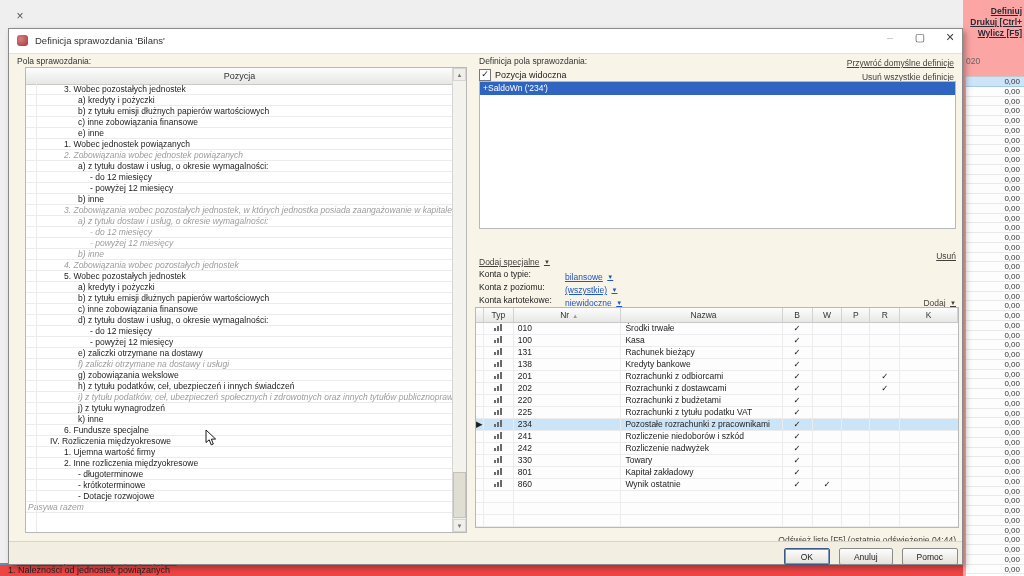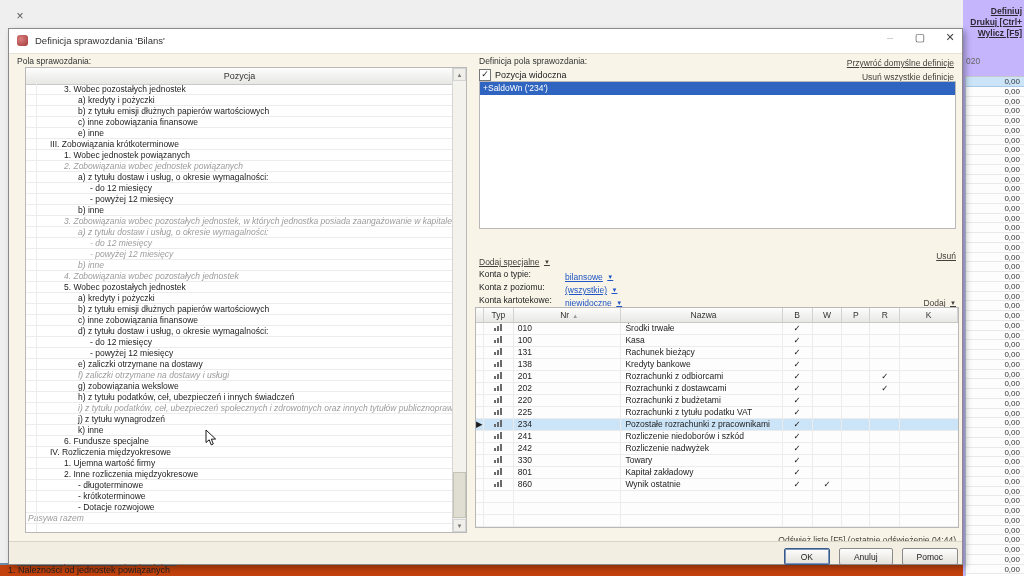--- a/index.html
+++ b/index.html
@@ -3,30 +3,30 @@
 <meta charset="utf-8">
 <style>
   html,body{margin:0;padding:0;}
   body{width:1024px;height:576px;overflow:hidden;position:relative;background:#efefef;
        font-family:"Liberation Sans",sans-serif;color:#222;}
   .screen{position:absolute;inset:0;}
 
   
   .tab-close{position:absolute;left:12px;top:8px;font-size:12px;color:#555;width:16px;height:16px;
              text-align:center;line-height:16px;}
-  .bg-right{position:absolute;right:0;top:0;width:61px;height:576px;background:#c4b5fd;}
+  .bg-right{position:absolute;right:0;top:0;width:61px;height:576px;background:#fca5a5;}
   .bg-links{position:absolute;right:2px;top:6px;text-align:right;line-height:11px;font-size:8.5px;}
   .bg-links div{color:#2e2a35;font-weight:bold;text-decoration:underline;white-space:nowrap;}
   .bg-year{position:absolute;left:3px;top:56px;font-size:8.5px;color:#666;}
   .bg-grid{position:absolute;left:2px;right:0;top:76px;bottom:0;background:#fff;
            border-left:1px solid #b5c7d6;border-top:1px solid #c8c8c8;}
   .arow{height:8.76px;border-bottom:1px solid #e9e9e9;font-size:8px;color:#333;
         text-align:right;padding-right:4px;line-height:9px;background:#fdfdfd;}
   .arow.hl{background:#cbe4f8;border-bottom:1px solid #a9c9e8;}
-  .bg-bottom{position:absolute;left:0;right:61px;bottom:0;height:11px;background:#c2410c;
+  .bg-bottom{position:absolute;left:0;right:61px;bottom:0;height:11px;background:#ef4444;
              border-top:2px solid #6b8ba8;overflow:hidden;}
   .bg-bottom span{position:absolute;left:8px;top:0;font-size:9px;color:#222;white-space:nowrap;}
 
   
   .dialog{position:absolute;left:8px;top:28px;width:955px;height:537px;background:#f8f4e8;
           border:1px solid #8a8a8a;box-shadow:3px 3px 6px rgba(0,0,0,.3);box-sizing:border-box;}
   .titlebar{position:absolute;left:0;right:0;top:0;height:24px;background:#fff;border-bottom:1px solid #e6e2d6;}
   .app-icon{position:absolute;left:8px;top:6px;width:11px;height:11px;border-radius:3px;
             background:radial-gradient(circle at 35% 35%,#d98080,#a33838);}
   .titlebar .title{position:absolute;left:26px;top:6px;font-size:9.5px;color:#333;}
@@ -195,21 +195,20 @@
       <div class="panel-label" style="left:8px;top:3px;">Pola sprawozdania:</div>
 
       <div class="listbox">
         <div class="list-header">Pozycja</div>
         <div class="list-rows">
             <div class="lrow" style="padding-left: 38px;">3. Wobec pozostałych jednostek</div>
             <div class="lrow" style="padding-left: 52px;">a) kredyty i pożyczki</div>
             <div class="lrow" style="padding-left: 52px;">b) z tytułu emisji dłużnych papierów wartościowych</div>
             <div class="lrow" style="padding-left: 52px;">c) inne zobowiązania finansowe</div>
             <div class="lrow" style="padding-left: 52px;">e) inne</div>
-            <div class="lrow" style="padding-left: 24px;">III. Zobowiązania krótkoterminowe</div>
             <div class="lrow" style="padding-left: 38px;">1. Wobec jednostek powiązanych</div>
             <div class="lrow dim" style="padding-left: 38px;">2. Zobowiązania wobec jednostek powiązanych</div>
             <div class="lrow" style="padding-left: 52px;">a) z tytułu dostaw i usług, o okresie wymagalności:</div>
             <div class="lrow" style="padding-left: 64px;">- do 12 miesięcy</div>
             <div class="lrow" style="padding-left: 64px;">- powyżej 12 miesięcy</div>
             <div class="lrow" style="padding-left: 52px;">b) inne</div>
             <div class="lrow dim" style="padding-left: 38px;">3. Zobowiązania wobec pozostałych jednostek, w których jednostka posiada zaangażowanie w kapitale</div>
             <div class="lrow dim" style="padding-left: 52px;">a) z tytułu dostaw i usług, o okresie wymagalności:</div>
             <div class="lrow dim" style="padding-left: 64px;">- do 12 miesięcy</div>
             <div class="lrow dim" style="padding-left: 64px;">- powyżej 12 miesięcy</div>

